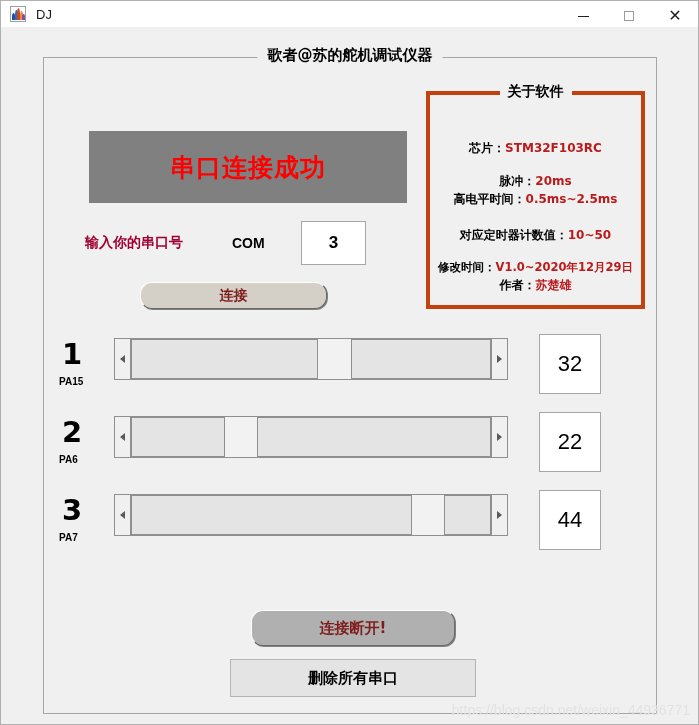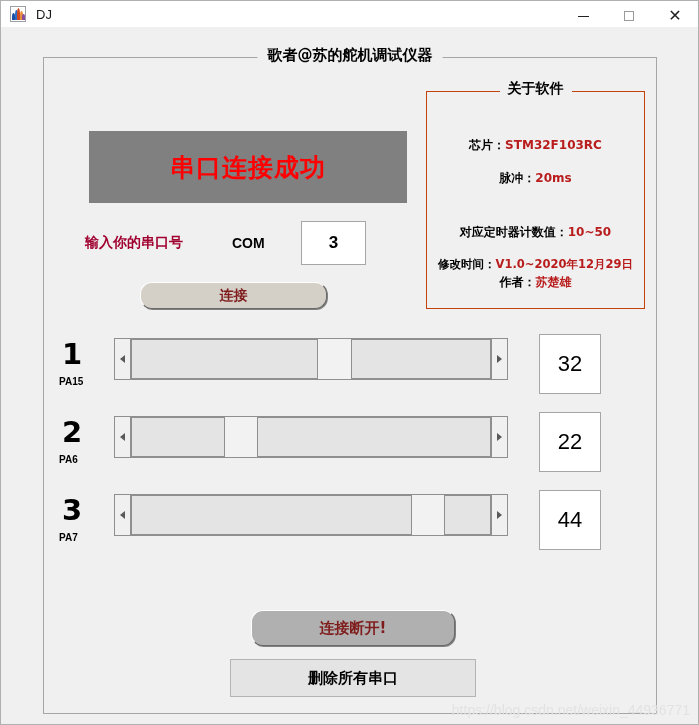--- a/index.html
+++ b/index.html
@@ -114,21 +114,21 @@
     color: #000000;
     white-space: nowrap;
     font-family: "DejaVu Sans", "Liberation Sans", sans-serif;
   }
 
   
   #about-panel {
     position: absolute;
     left: 382px; top: 33px;
     width: 219px; height: 218px;
-    border: 1px solid #c2410c;
+    border: 4px solid #c2410c;
     box-sizing: border-box;
   }
   #about-panel-title {
     position: absolute;
     left: 50%;
     transform: translateX(-50%);
     top: -12px;
     background: #f0f0f0;
     padding: 0 8px;
     font-size: 14px;
@@ -388,20 +388,23 @@
 
       <div id="about-panel">
         <div id="about-panel-title">关于软件</div>
 
         <div class="about-line" id="about-chip">
           <span>芯片：</span><span class="val">STM32F103RC</span>
         </div>
         <div class="about-line" id="about-pulse">
           <span>脉冲：</span><span class="val">20ms</span>
         </div>
+        <div class="about-line" id="about-high">
+          <span>高电平时间：</span><span class="val">0.5ms~2.5ms</span>
+        </div>
         <div class="about-line" id="about-timer">
           <span>对应定时器计数值：</span><span class="val">10~50</span>
         </div>
         <div class="about-line" id="about-version">
           <span>修改时间：</span><span class="val">V1.0~2020年12月29日</span>
         </div>
         <div class="about-line" id="about-author">
           <span>作者：</span><span class="val">苏楚雄</span>
         </div>
       </div>

